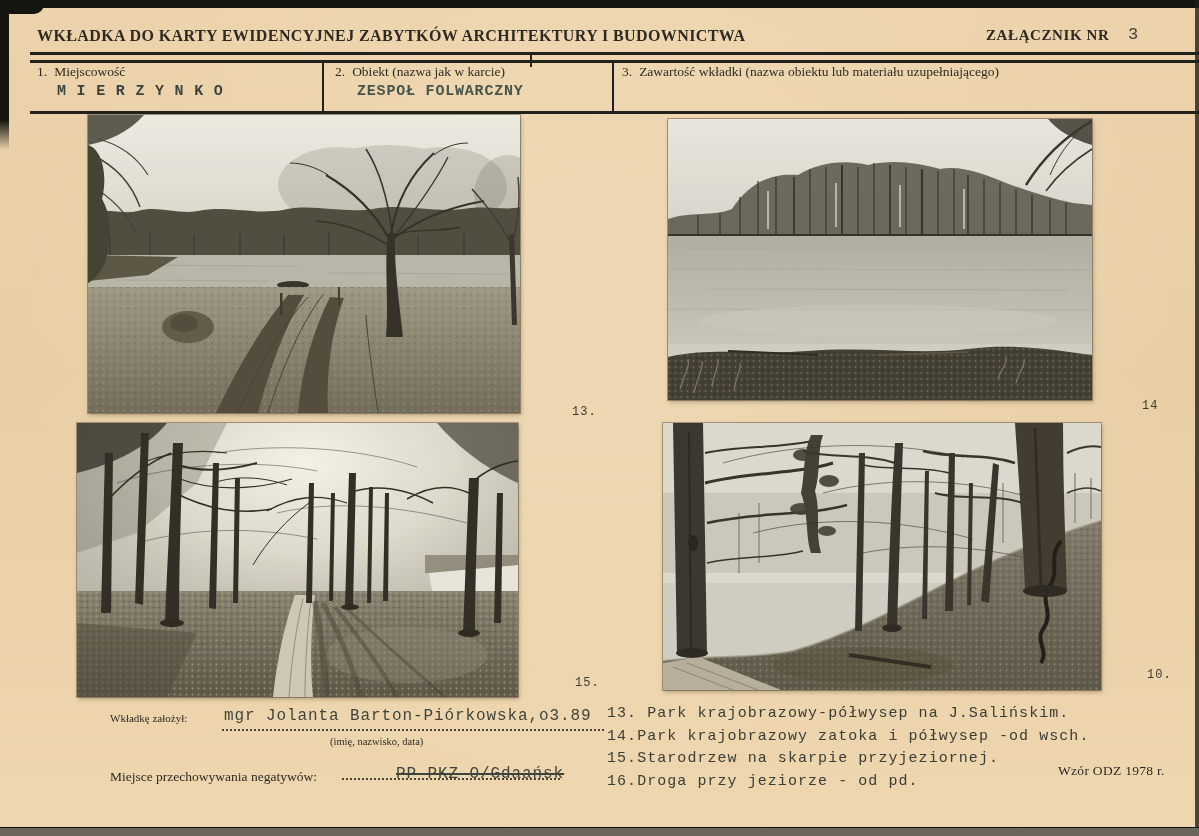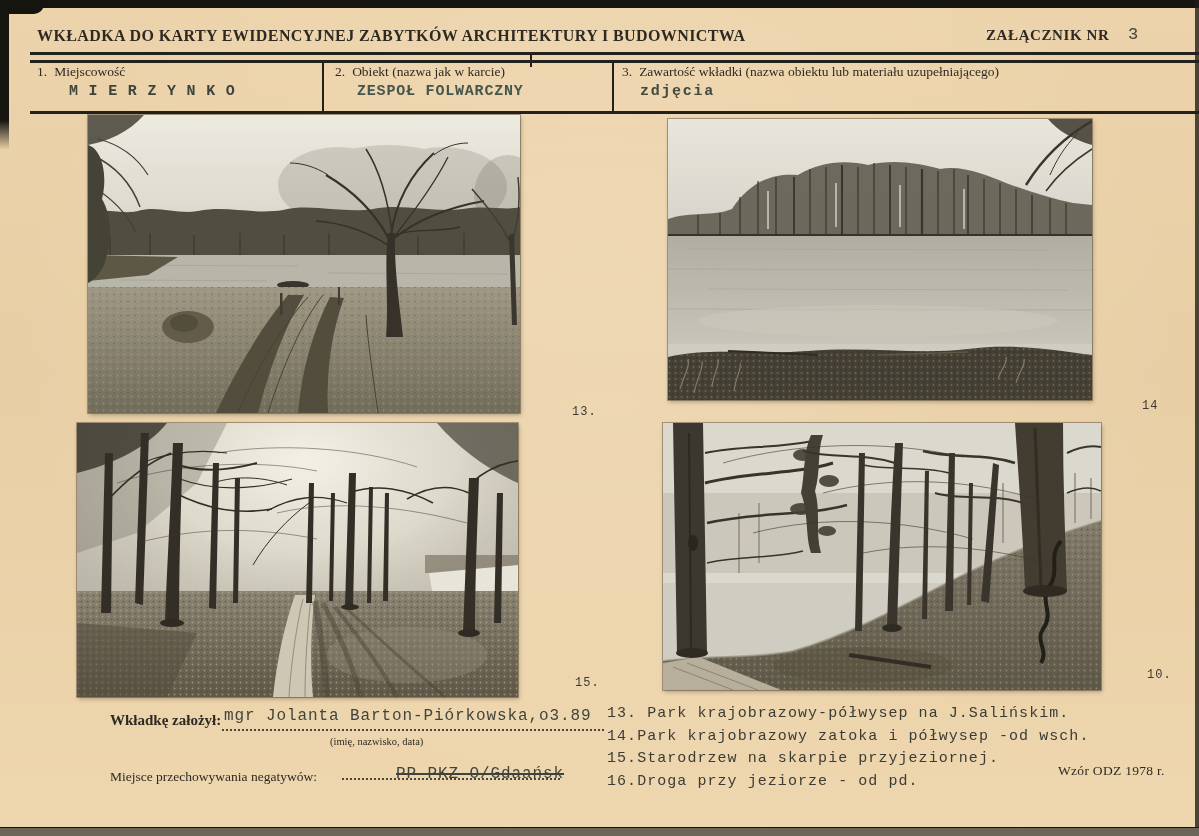--- a/index.html
+++ b/index.html
@@ -33,41 +33,41 @@
   .rule-fields-bottom{left:30px;top:111px;width:1169px;height:3px;}
   .vdiv{background:#23211b;width:2px;top:60px;height:54px;}
   .vdiv-1{left:322px;}
   .vdiv-2{left:612px;}
   .tick{left:530px;top:55px;width:2px;height:12px;background:#23211b;}
 
   .field{font-size:13.5px;}
   .field-label .num{margin-right:7px;}
   .field-value{margin-top:3px;font-size:15px;font-weight:bold;}
   .field-1{left:37px;top:64px;}
-  .field-1 .field-value{margin-left:32px;letter-spacing:.8px;color:#3e443c;}
+  .field-1 .field-value{margin-left:20px;letter-spacing:.8px;color:#3e443c;}
   .field-2{left:335px;top:64px;}
   .field-2 .field-value{margin-left:22px;letter-spacing:.8px;color:#46564c;}
   .field-3{left:622px;top:64px;}
   .field-3 .field-value{margin-left:18px;letter-spacing:1.7px;color:#414b40;font-weight:bold;}
 
   
   .photo{margin:0;padding:0;background:#cfcdc4;box-shadow:0 0 0 1px rgba(40,34,22,.35), 1px 2px 4px rgba(60,48,28,.35);}
   .photo svg{display:block;width:100%;height:100%;}
   .photo-13{left:88px;top:115px;width:432px;height:298px;}
   .photo-14{left:668px;top:119px;width:424px;height:281px;}
   .photo-15{left:77px;top:423px;width:441px;height:274px;}
   .photo-16{left:663px;top:423px;width:438px;height:267px;}
   .photo-num{font-size:12px;letter-spacing:1px;color:#3c3a32;}
   .num-13{left:572px;top:405px;}
   .num-14{left:1142px;top:399px;}
   .num-15{left:575px;top:676px;}
   .num-16{left:1147px;top:668px;}
 
   
-  .founder-label{left:110px;top:712px;font-size:15px;font-weight:bold;}
+  .founder-label{left:110px;top:712px;font-size:11px;}
   .founder-value{left:224px;top:707px;font-size:16px;letter-spacing:.9px;color:#3f443c;white-space:nowrap;}
   .dotline{border-bottom:2px dotted #4a443a;height:0;}
   .founder-dotline{left:222px;top:729px;width:382px;}
   .founder-hint{left:330px;top:736px;font-size:10.5px;}
   .neg-label{left:110px;top:769px;font-size:13.5px;}
   .neg-dotline{left:342px;top:778px;width:218px;}
   .neg-value{left:396px;top:765px;font-size:16px;letter-spacing:.9px;color:#3f443c;
              text-decoration:line-through;text-decoration-thickness:2px;white-space:nowrap;text-align:center;}
 
   
@@ -106,21 +106,20 @@
   <div class="abs field field-2">
     <div class="field-label">
       <span class="num">2.</span><span>Obiekt (nazwa jak w karcie)</span>
     </div>
     <div class="field-value mono">ZESPOŁ FOLWARCZNY</div>
   </div>
   <div class="abs field field-3">
     <div class="field-label">
       <span class="num">3.</span><span>Zawartość wkładki (nazwa obiektu lub materiału uzupełniającego)</span>
     </div>
-    <div class="field-value mono">zdjęcia</div>
   </div>
 
   <figure class="abs photo photo-13">
     <svg viewBox="0 0 432 298" xmlns="http://www.w3.org/2000/svg">
       <defs>
         <linearGradient id="p13sky" x1="0" y1="0" x2="0" y2="1">
           <stop offset="0" stop-color="#efede6"></stop>
             <stop offset="1" stop-color="#d3d1c8"></stop>
         </linearGradient>
         <linearGradient id="p13field" x1="0" y1="0" x2="0" y2="1">

